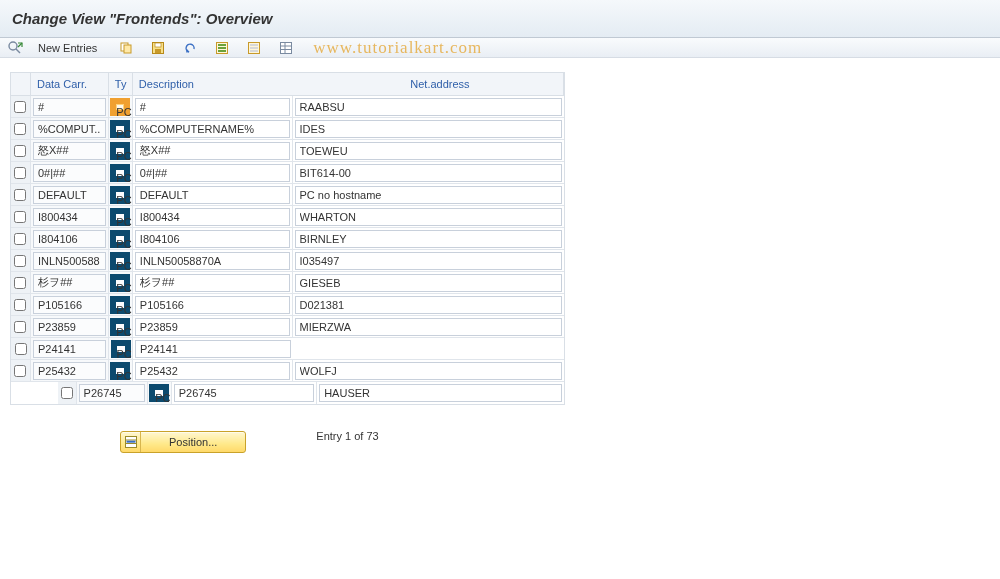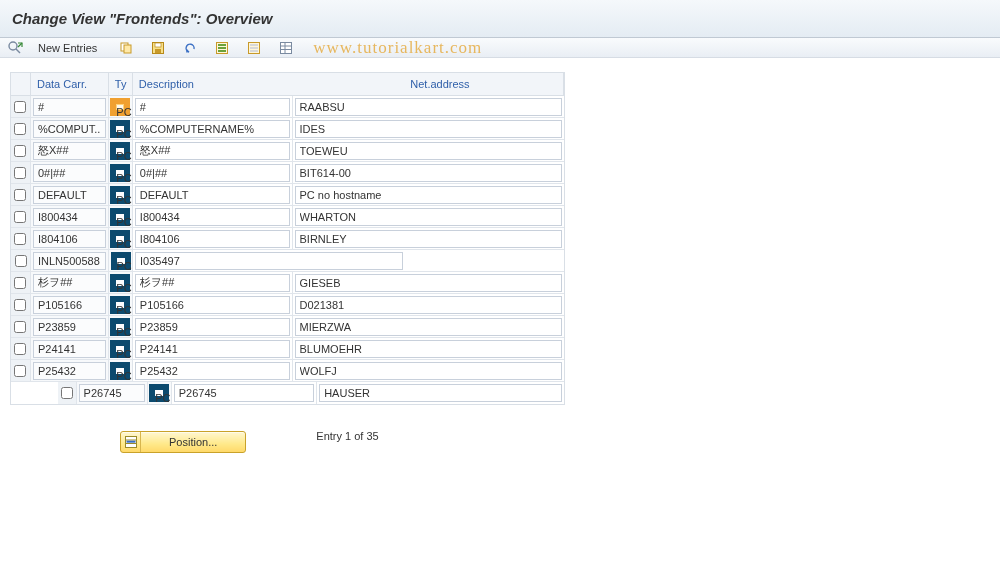--- a/index.html
+++ b/index.html
@@ -333,20 +333,23 @@
           <div class="row">
             <div class="cell cell-check">
               <input type="checkbox" class="row-check" style="">
             </div>
             <div class="cell cell-carr">
               <input class="cell-input" readonly="" value="INLN500588" style="">
             </div>
             <div class="cell cell-ty">
               <div class="ty-box">PC</div>
             </div>
+            <div class="cell cell-net">
+              <input class="cell-input" value="INLN50058870A" style="">
+            </div>
             <div class="cell cell-desc">
               <input class="cell-input" value="I035497" style="">
             </div>
           </div>
           <div class="row">
             <div class="cell cell-check">
               <input type="checkbox" class="row-check" style="">
             </div>
             <div class="cell cell-carr">
               <input class="cell-input" readonly="" value="杉ヲ##" style="">
@@ -400,23 +403,20 @@
               <input type="checkbox" class="row-check" style="">
             </div>
             <div class="cell cell-carr">
               <input class="cell-input" readonly="" value="P24141" style="">
             </div>
             <div class="cell cell-ty">
               <div class="ty-box">PC</div>
             </div>
             <div class="cell cell-net">
               <input class="cell-input" value="P24141" style="">
-            </div>
-            <div class="cell cell-desc">
-              <input class="cell-input" value="BLUMOEHR" style="">
             </div>
           </div>
           <div class="row">
             <div class="cell cell-check">
               <input type="checkbox" class="row-check" style="">
             </div>
             <div class="cell cell-carr">
               <input class="cell-input" readonly="" value="P25432" style="">
             </div>
             <div class="cell cell-ty">
@@ -454,16 +454,16 @@
         <span class="pos-icon-slot">
           <svg width="14" height="14" viewBox="0 0 14 14">
               <rect x="1.5" y="1.5" width="11" height="11" fill="#fff" stroke="#9a8a2a"></rect>
               <line x1="1.5" y1="5" x2="12.5" y2="5" stroke="#9a8a2a"></line>
               <line x1="1.5" y1="8.5" x2="12.5" y2="8.5" stroke="#9a8a2a"></line>
               <rect x="2.5" y="5.7" width="9" height="2" fill="#3a6fc4"></rect>
             </svg>
         </span>
         <span class="pos-label-slot">Position...</span>
       </span>
-      <span class="entry-text">Entry 1 of 35</span>
+      <span class="entry-text">Entry 1 of 73</span>
     </div>
   </div>
 </div>
 
 </body></html>

